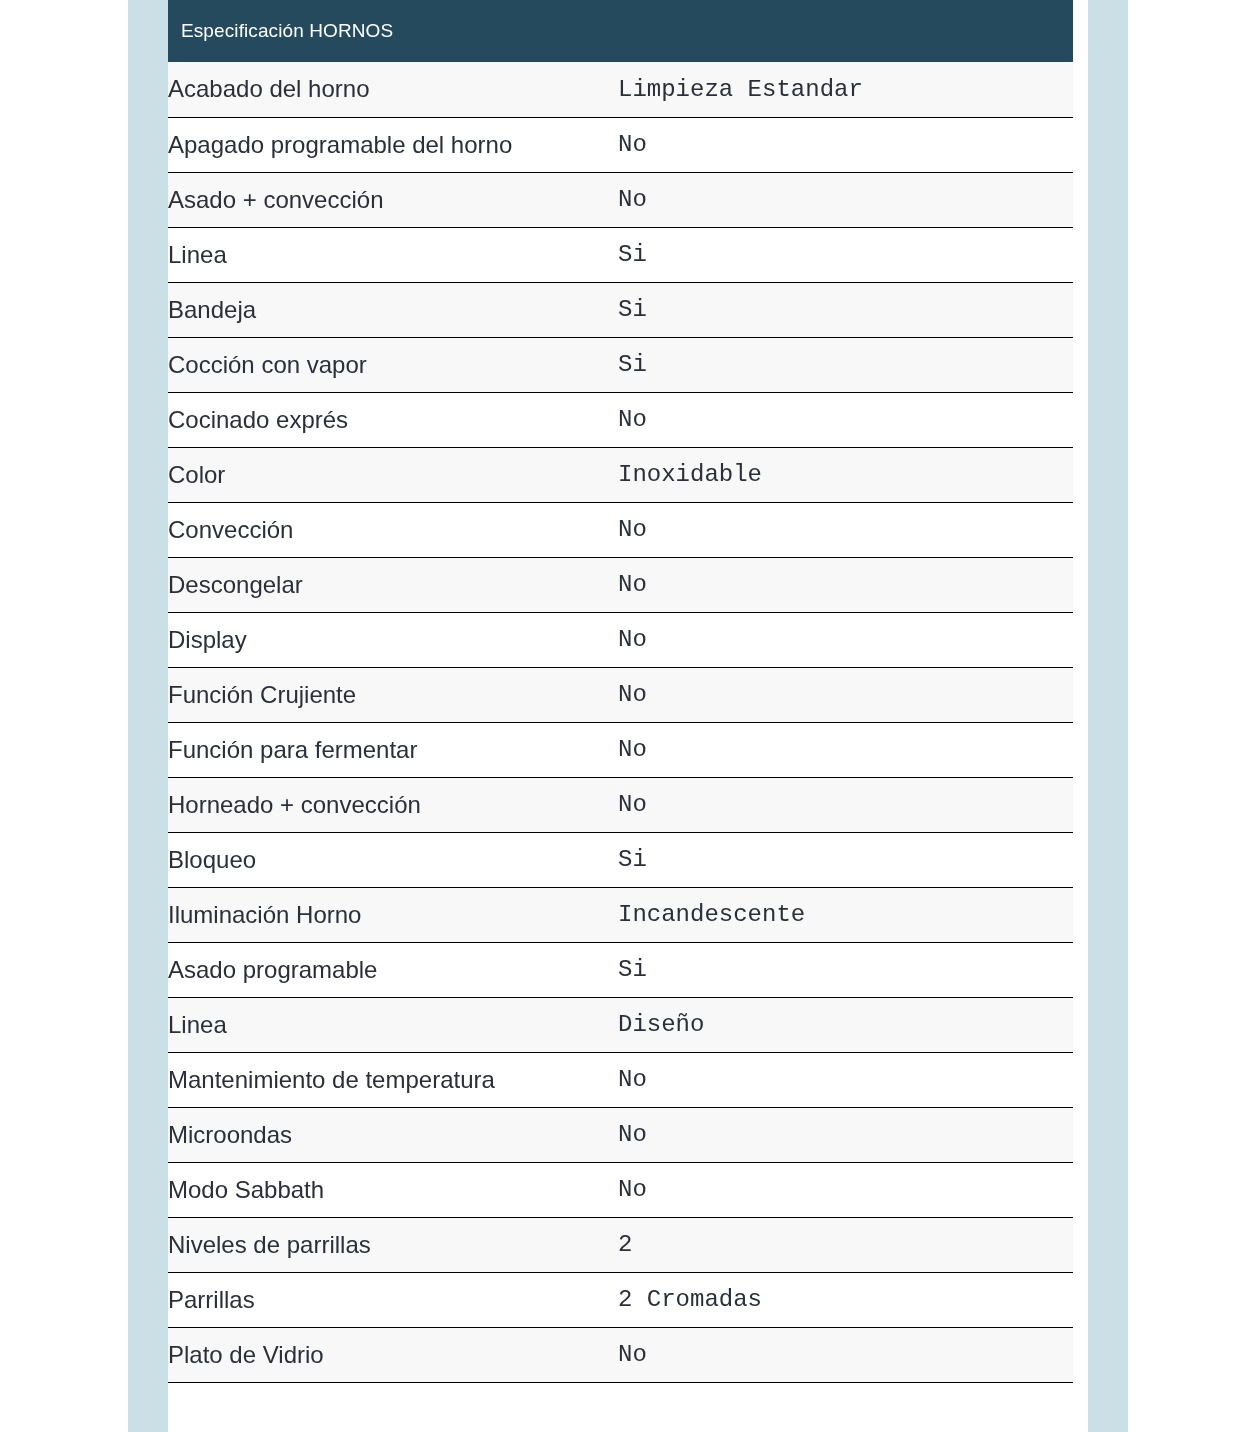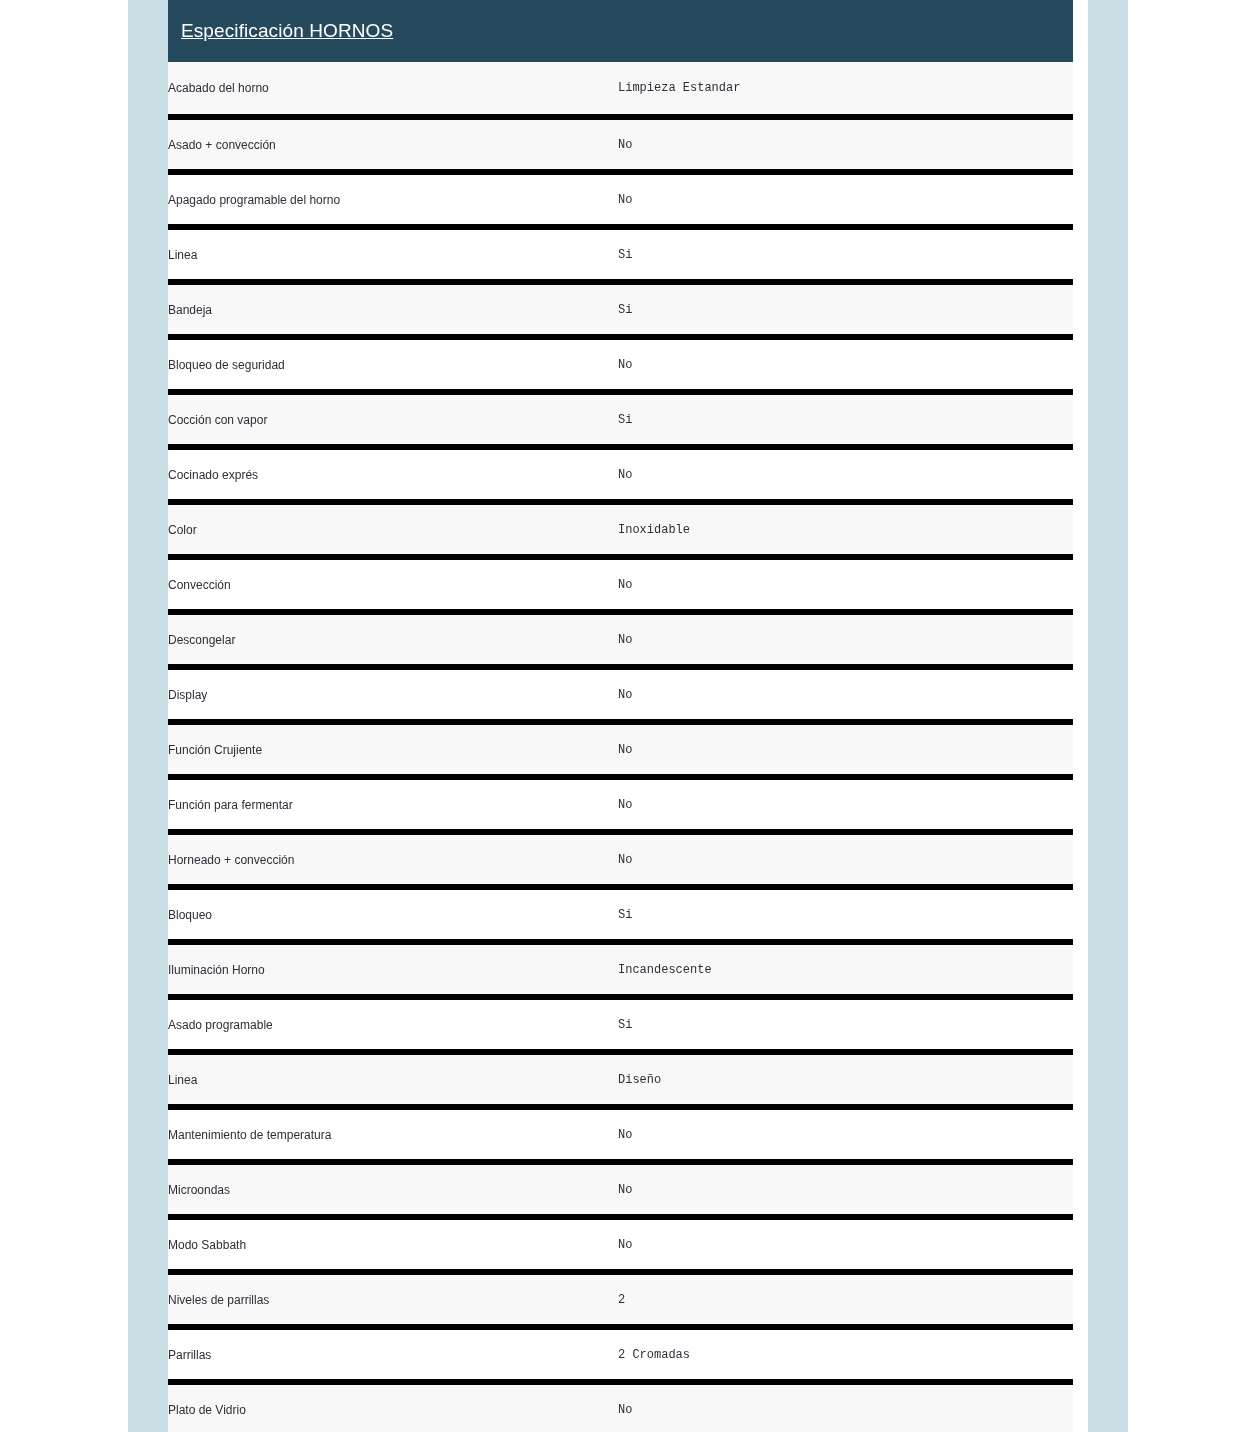--- a/index.html
+++ b/index.html
@@ -45,38 +45,37 @@
     background: #254a5d;
     display: flex;
     align-items: center;
     padding-left: 13px;
   }
   .spec-header-title {
     color: #ffffff;
     font-size: 19px;
     font-weight: 400;
     letter-spacing: 0.1px;
-    text-decoration: underline;
   }
 
   .spec-table {
     width: 100%;
     border-collapse: collapse;
     table-layout: fixed;
   }
 
   .spec-row { height: 55px; }
   .spec-row.odd  { background: #f8f8f8; }
   .spec-row.even { background: #ffffff; }
 
   .spec-row td {
-    border-bottom: 6px solid #000000;
+    border-bottom: 1px solid #000000;
     vertical-align: middle;
     color: #2b2f38;
-    font-size: 12px;
+    font-size: 24px;
     font-weight: 400;
     padding: 0;
     height: 55px;
   }
 
   .cell-label { width: 450px; padding-left: 13px; }
   .cell-value { padding-left: 13px; font-family: Liberation Mono, monospace; }
 </style>
 </head>
 <body>
@@ -91,39 +90,35 @@
     <div class="spec-header">
       <span class="spec-header-title">Especificación HORNOS</span>
     </div>
 
     <table class="spec-table">
       <tbody id="spec-body">
           <tr class="spec-row odd">
             <td class="cell-label">Acabado del horno</td>
             <td class="cell-value">Limpieza Estandar</td>
           </tr>
+          <tr class="spec-row even">
+            <td class="cell-label">Apagado programable del horno</td>
+            <td class="cell-value">No</td>
+          </tr>
           <tr class="spec-row odd">
             <td class="cell-label">Asado + convección</td>
-            <td class="cell-value">No</td>
-          </tr>
-          <tr class="spec-row even">
-            <td class="cell-label">Apagado programable del horno</td>
             <td class="cell-value">No</td>
           </tr>
           <tr class="spec-row even">
             <td class="cell-label">Linea</td>
             <td class="cell-value">Si</td>
           </tr>
           <tr class="spec-row odd">
             <td class="cell-label">Bandeja</td>
             <td class="cell-value">Si</td>
-          </tr>
-          <tr class="spec-row even">
-            <td class="cell-label">Bloqueo de seguridad</td>
-            <td class="cell-value">No</td>
           </tr>
           <tr class="spec-row odd">
             <td class="cell-label">Cocción con vapor</td>
             <td class="cell-value">Si</td>
           </tr>
           <tr class="spec-row even">
             <td class="cell-label">Cocinado exprés</td>
             <td class="cell-value">No</td>
           </tr>
           <tr class="spec-row odd">

